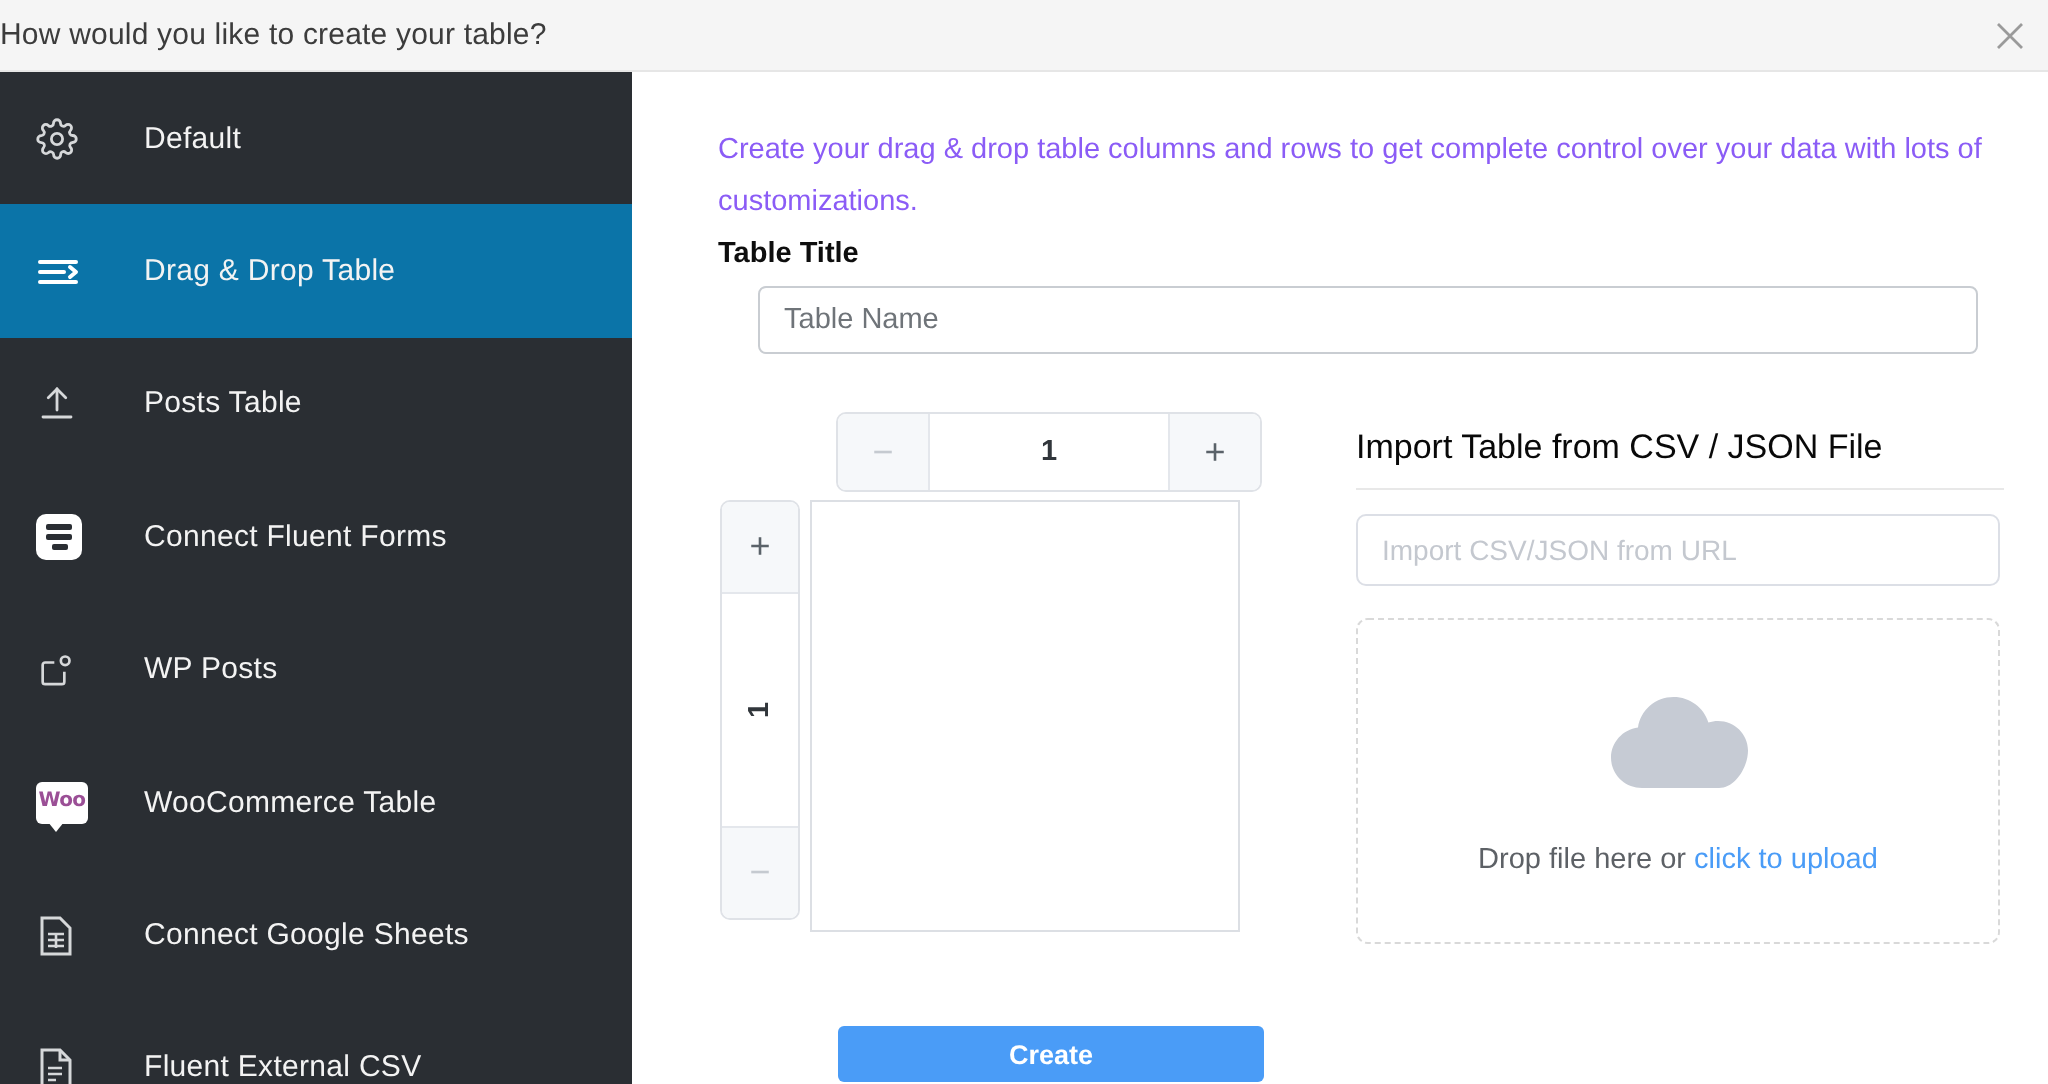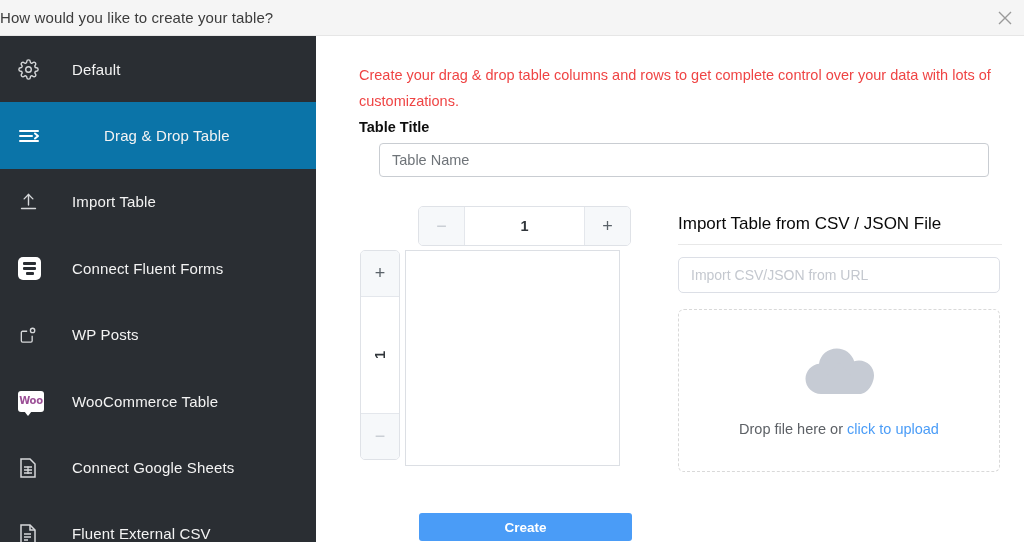--- a/index.html
+++ b/index.html
@@ -49,21 +49,21 @@
     background: #2a2e33;
     overflow: hidden;
   }
   .nav-item {
     height: 66.4px;
     display: flex; align-items: center;
     padding-left: 18px;
     cursor: pointer;
     color: #ffffff;
   }
-  .nav-item.active { background: #0b74a8; gap: 32px; }
+  .nav-item.active { background: #0b74a8; }
   .nav-icon {
     width: 30px; min-width: 30px; height: 26px;
     display: flex; align-items: center; justify-content: flex-start;
   }
   .nav-label {
     margin-left: 24px;
     font-size: 15px;
     font-weight: 400;
     color: #f3f3f3;
     white-space: nowrap;
@@ -110,21 +110,21 @@
   .main {
     position: absolute; top: 0; left: 316px;
     width: 708px; height: 506px;
     background: #ffffff;
   }
   .intro {
     position: absolute; top: 26px; left: 43px;
     width: 640px;
     font-size: 14.5px;
     line-height: 26px;
-    color: #ef4444;
+    color: #8b5cf6;
   }
   .field-label {
     position: absolute; top: 83px; left: 43px;
     font-size: 14.5px; font-weight: 700; color: #0e0e0e;
   }
   .title-input {
     position: absolute; top: 107px; left: 43px;
     width: 610px; height: 34px;
     border: 1px solid #c9cdd2;
     border-radius: 4px;
@@ -285,21 +285,21 @@
     </div>
 
     <div class="nav-item">
       <span class="nav-icon">
         <svg width="21" height="21" viewBox="0 0 24 24" fill="none" stroke="#d6d8da" stroke-width="1.6" stroke-linecap="round">
           <path d="M12 16 V4"></path>
           <path d="M7 9 L12 4 L17 9"></path>
           <path d="M4 20 H20"></path>
         </svg>
       </span>
-      <span class="nav-label">Import Table</span>
+      <span class="nav-label">Posts Table</span>
     </div>
 
     <div class="nav-item">
       <span class="nav-icon">
         <span class="ff-badge">
             <i></i>
             <i></i>
             <i></i>
           </span>
       </span>

